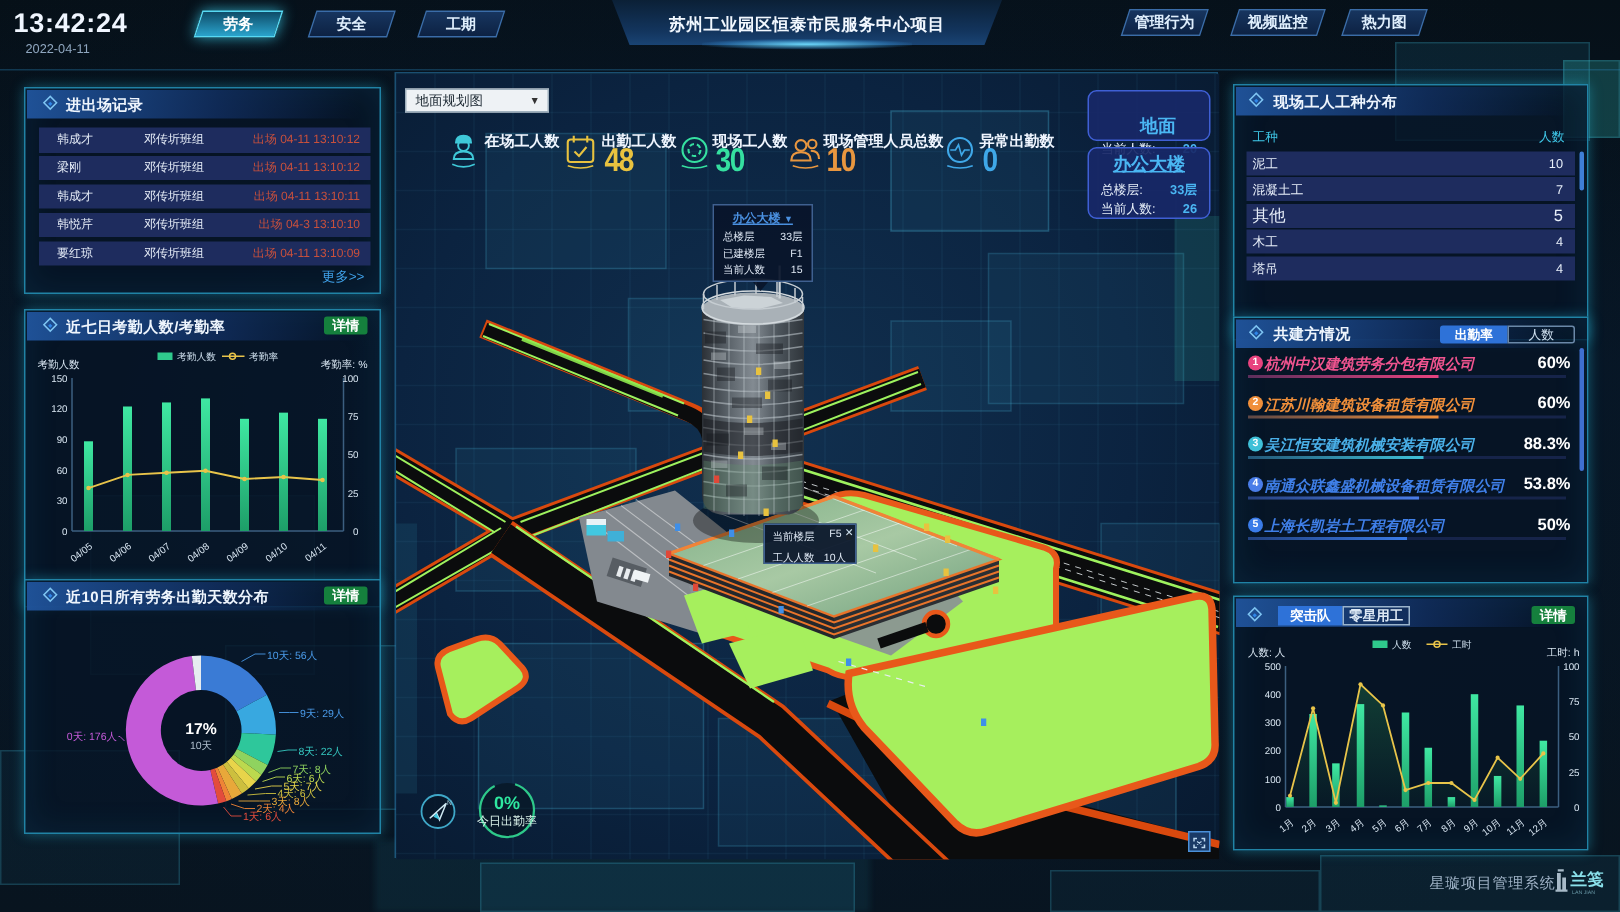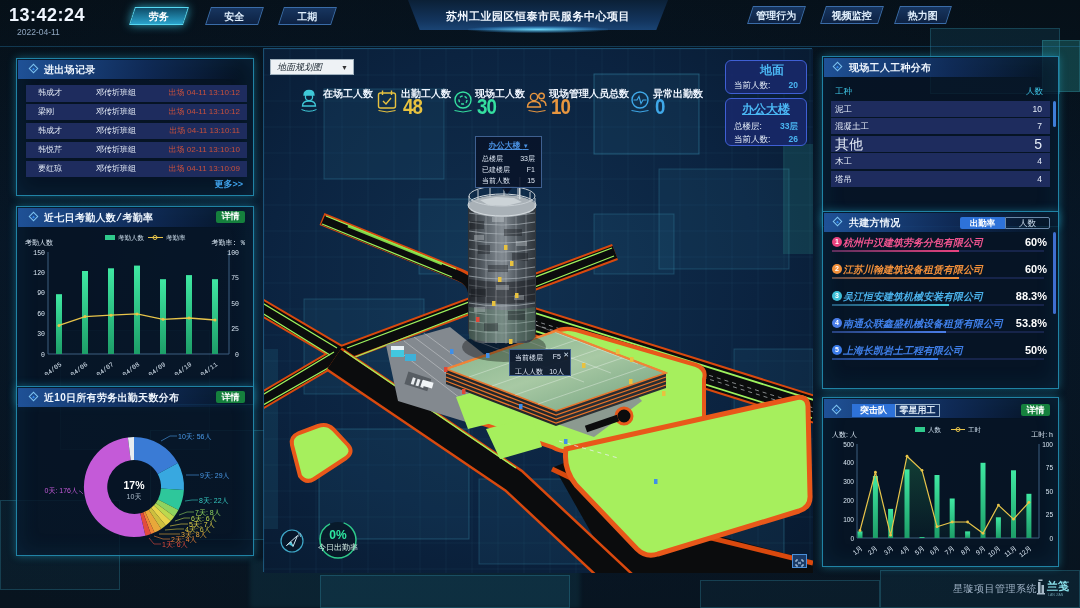--- a/index.html
+++ b/index.html
@@ -95,33 +95,33 @@
 
 <div class="row" style="top:63.8px;">
       <span style="position:absolute;left:12px;">韩成才</span>
       <span style="position:absolute;left:70px;">邓传圻班组</span>
       <span style="position:absolute;right:7px;color:#c8503c;">出场 04-11 13:10:11</span>
     </div>
 
 <div class="row" style="top:82.7px;">
       <span style="position:absolute;left:12px;">韩悦芹</span>
       <span style="position:absolute;left:70px;">邓传圻班组</span>
-      <span style="position:absolute;right:7px;color:#c8503c;">出场 02-11 13:10:10</span>
+      <span style="position:absolute;right:7px;color:#c8503c;">出场 04-3 13:10:10</span>
     </div>
 
 <div class="row" style="top:101.6px;">
       <span style="position:absolute;left:12px;">要红琼</span>
       <span style="position:absolute;left:70px;">邓传圻班组</span>
       <span style="position:absolute;right:7px;color:#c8503c;">出场 04-11 13:10:09</span>
     </div>
 
-<div class="abs" style="right:10px;bottom:4px;font-size:9px;font-weight:bold;color:#3fa0e8;">更多&gt;&gt;</div>
-</div>
-
-<div class="panel" style="left:16px;top:206px;width:238px;height:199px;font-family:Liberation Mono, monospace;">
+<div class="abs" style="right:10px;bottom:4px;font-size:9px;font-weight:normal;color:#3fa0e8;">更多&gt;&gt;</div>
+</div>
+
+<div class="panel" style="left:16px;top:206px;width:238px;height:199px;">
 
 <div class="phead"></div>
     <div class="dia"></div>
     <div class="ptitle">近七日考勤人数/考勤率</div>
 
 <div class="btn">详情</div>
 
 <svg width="236" height="168" style="position:absolute;left:0;top:0;">
 <defs>
         <linearGradient id="barg" x1="0" y1="0" x2="0" y2="1">
@@ -480,21 +480,21 @@
 <rect x="398" y="342" width="3.5" height="5" fill="#e8c23f"></rect>
         <rect x="365" y="330" width="3.5" height="5" fill="#e8c23f"></rect>
 <rect x="300" y="390" width="3.5" height="5" fill="#3f8fe8"></rect>
         <rect x="390" y="430" width="3.5" height="5" fill="#3f8fe8"></rect>
 <rect x="255" y="355" width="3.5" height="5" fill="#3f8fe8"></rect>
         <rect x="180" y="318" width="3.5" height="5" fill="#e04838"></rect>
 </g>
 
 </svg>
 
-<div class="abs" style="left:6px;top:10px;width:84px;height:16px;background:#eef2f5;border:1px solid #9fb0bd;font-size:9px;color:#1a2630;line-height:15px;padding-left:6px;font-style:italic;">地面规划图<span style="position:absolute;right:5px;top:0px;font-size:7px;color:#333;">▼</span></div>
+<div class="abs" style="left:6px;top:10px;width:96px;height:16px;background:#eef2f5;border:1px solid #9fb0bd;font-size:9px;color:#1a2630;line-height:15px;padding-left:6px;">地面规划图<span style="position:absolute;right:5px;top:0px;font-size:7px;color:#333;">▼</span></div>
 
 <div class="abs" style="left:34px;top:39px;width:22px;height:25px;">
 <svg width="22" height="25">
         <g stroke="#3fc8d8" fill="none" stroke-width="1.3">
 <path d="M6,7 Q6,2.5 11,2.5 Q16,2.5 16,7 Z" fill="#3fc8d8"></path>
           <circle cx="11" cy="9" r="3.6"></circle>
 <path d="M4.5,18 Q4.5,13 11,13 Q17.5,13 17.5,18 Z"></path>
           <path d="M3.5,21.5 Q11,25 18.5,21.5" stroke-width="1"></path>
         </g>
       </svg></div>
@@ -542,21 +542,21 @@
         <g stroke="#3fa8e8" fill="none" stroke-width="1.4">
 <circle cx="11" cy="11" r="8"></circle>
           <path d="M4.5,11 L8,11 L10,7.5 L12,14.5 L14,11 L17.5,11" stroke-width="1.1"></path>
           <path d="M2.5,21.5 Q11,24.5 19.5,21.5" stroke-width="1"></path>
         </g>
       </svg></div>
 <div class="abs" style="left:389px;top:38px;font-size:10px;font-weight:bold;color:#f0f6ff;">异常出勤数</div>
 <div class="abs seg" style="left:391px;top:45px;color:#3fa8e8;">0</div>
 
 <div class="ibox" style="left:461px;top:11px;width:82px;height:34px;">
-<div class="t" style="margin-top:1px;padding-left:12px;">地面</div>
+<div class="t" style="margin-top:15px;padding-left:12px;">地面</div>
       <div class="r" style="margin-top:1px;">当前人数:<b>20</b></div>
     </div>
 
 <div class="ibox" style="left:461px;top:49px;width:82px;height:48px;">
 <div class="t" style="text-decoration:underline;">办公大楼</div>
 <div class="r">总楼层:<b>33层</b></div>
       <div class="r">当前人数:<b>26</b></div>
     </div>
 
 <div class="abs" style="left:211px;top:87px;width:67px;height:52px;background:rgba(9,20,42,.93);border:1px solid #3f6090;">
@@ -610,21 +610,21 @@
 <div class="row" style="left:8px;right:8px;top:44px;height:16px;line-height:16px;font-size:8.5px;">
       <span style="position:absolute;left:4px;">泥工</span>
       <span style="position:absolute;right:8px;">10</span>
     </div>
 
 <div class="row" style="left:8px;right:8px;top:61px;height:16px;line-height:16px;font-size:8.5px;">
       <span style="position:absolute;left:4px;">混凝土工</span>
       <span style="position:absolute;right:8px;">7</span>
     </div>
 
-<div class="row" style="left:8px;right:8px;top:79px;height:16px;line-height:16px;font-size:14px;">
+<div class="row" style="left:8px;right:8px;top:79px;height:16px;line-height:16px;font-size:11px;">
       <span style="position:absolute;left:4px;">其他</span>
       <span style="position:absolute;right:8px;">5</span>
     </div>
 
 <div class="row" style="left:8px;right:8px;top:96px;height:16px;line-height:16px;font-size:8.5px;">
       <span style="position:absolute;left:4px;">木工</span>
       <span style="position:absolute;right:8px;">4</span>
     </div>
 
 <div class="row" style="left:8px;right:8px;top:114px;height:16px;line-height:16px;font-size:8.5px;">

